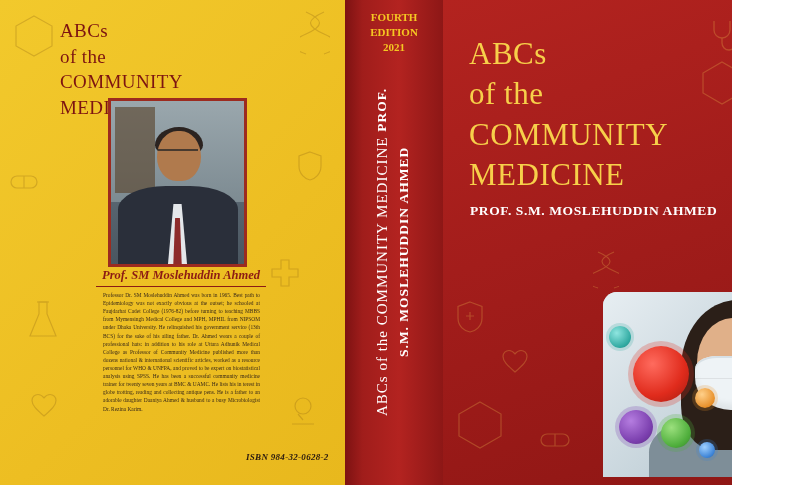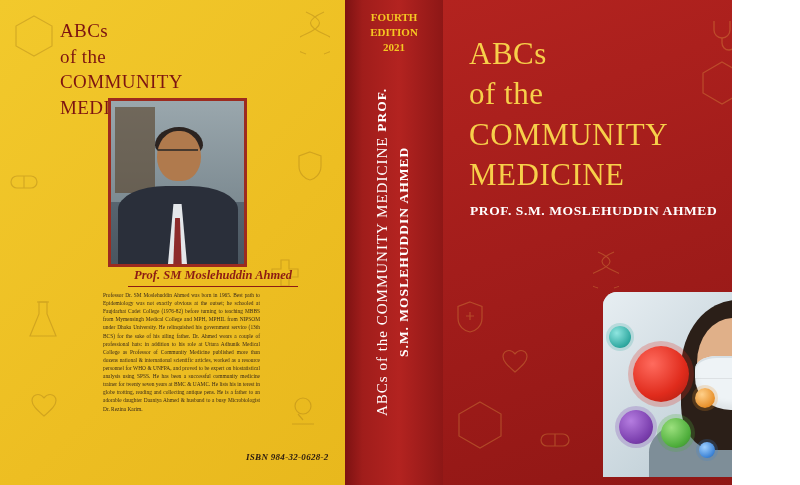--- a/index.html
+++ b/index.html
@@ -136,21 +136,20 @@
     left: 96px;
     top: 268px;
     width: 170px;
     text-align: center;
     color: #8c1b14;
     font-style: italic;
     font-weight: bold;
     font-size: 12.5px;
     border-bottom: 1px solid #8c1b14;
     padding-bottom: 3px;
-    margin-left: 32px;
   }
   .author-bio {
     position: absolute;
     left: 103px;
     top: 291px;
     width: 157px;
     color: #3a2a18;
     font-size: 5.4px;
     line-height: 1.5;
     text-align: justify;

